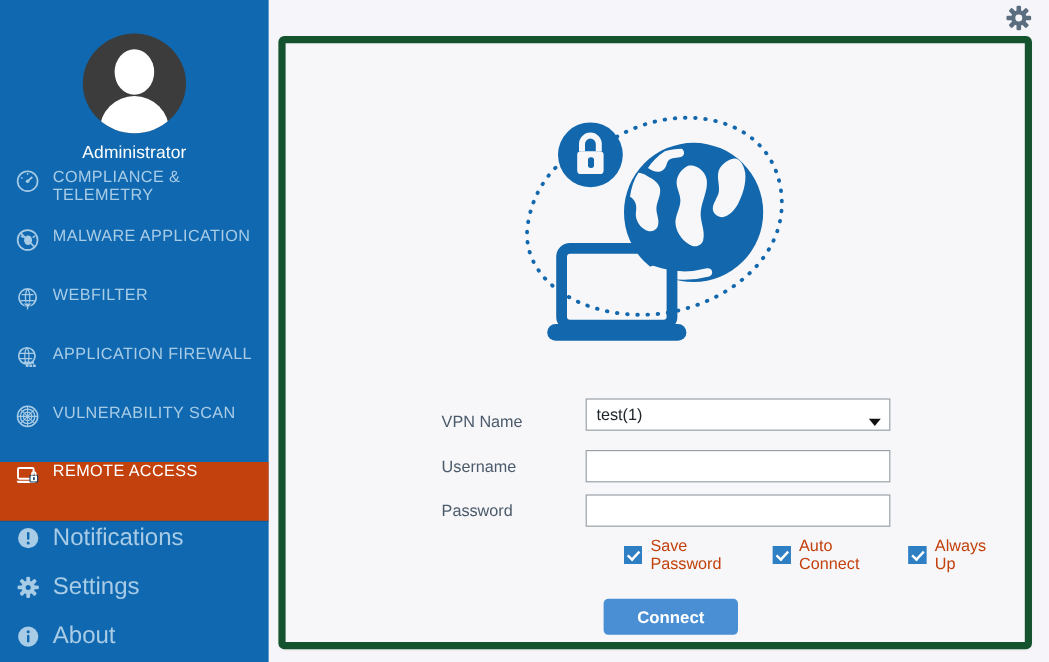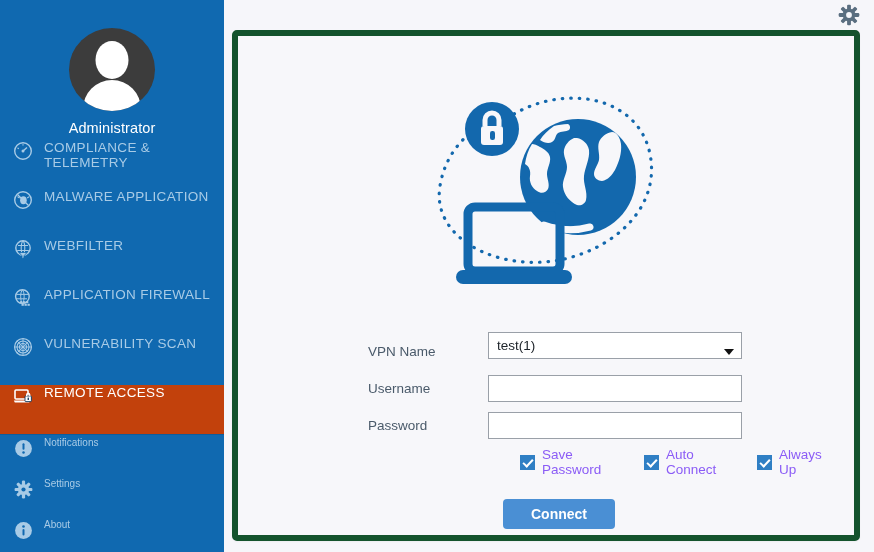--- a/index.html
+++ b/index.html
@@ -103,21 +103,21 @@
   }
   .nav-item .nav-ico svg { display: block; }
 
   #nav-bottom {
     margin-top: auto;
     border-top: 1px solid #0e5c9b;
     padding-top: 2px;
   }
   .nav-item.sub {
     height: 41px;
-    font-size: 10px;
+    font-size: 20px;
     letter-spacing: 0;
     color: #a8cbe6;
   }
 
   
   #main {
     flex: 1 1 auto;
     position: relative;
     background: #f6f6fa;
   }
@@ -231,21 +231,21 @@
   .cb::after {
     content: "";
     position: absolute;
     left: 4px; top: 1px;
     width: 4px; height: 8px;
     border: solid #ffffff;
     border-width: 0 2px 2px 0;
     transform: rotate(43deg);
   }
   .cb-label {
-    color: #8b5cf6;
+    color: #c2410c;
     font-size: 13.5px;
   }
 
   
   #connect-wrap {
     display: flex;
     justify-content: center;
     margin-top: 22px;
     padding-right: 104px;
   }

